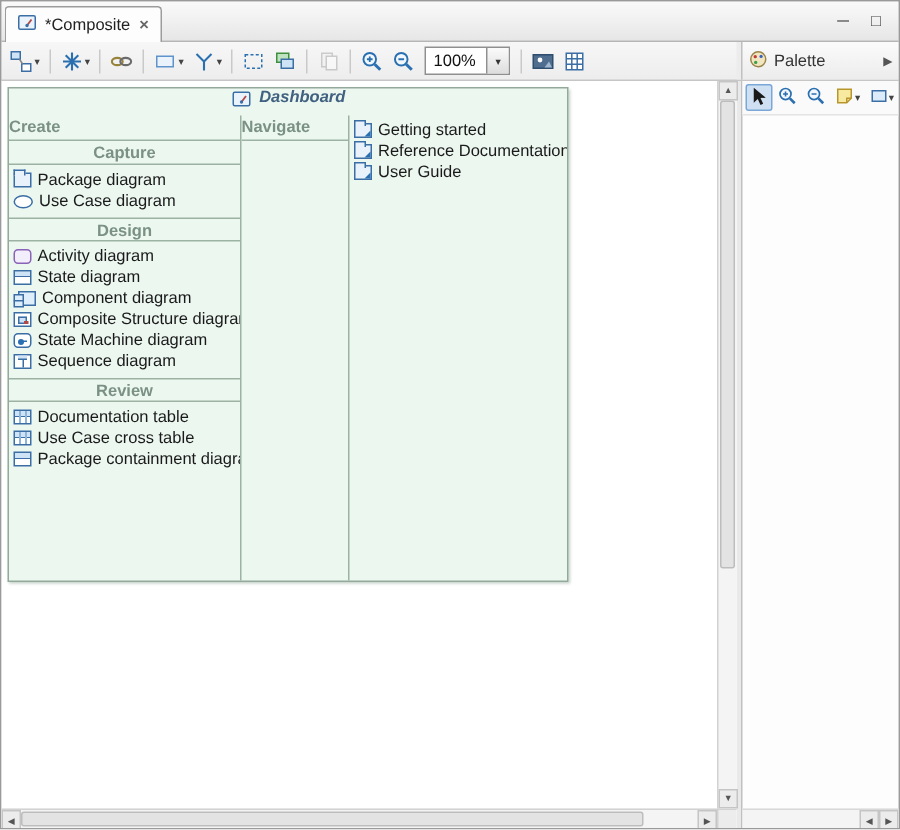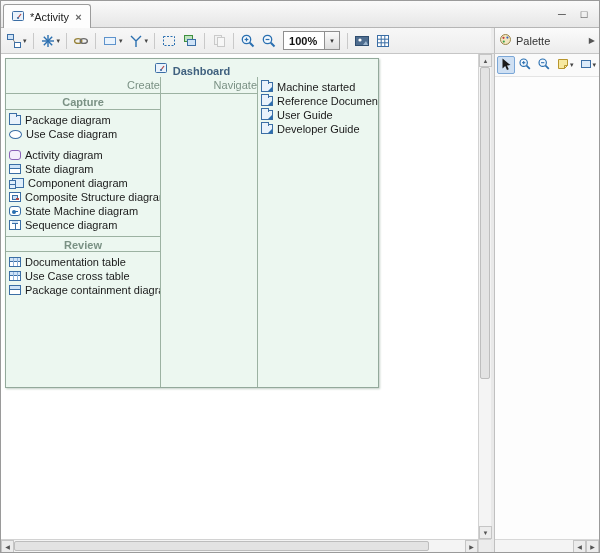--- a/index.html
+++ b/index.html
@@ -17,21 +17,21 @@
 
   
   .topbar-row { height:26px; flex:0 0 26px; display:flex; background:linear-gradient(#f7f7f7,#ededed); border-bottom:1px solid #c6c6c6; }
   .toolbar { flex:1; display:flex; align-items:center; padding:0 3px; gap:1px; }
   .tbtn { display:flex; align-items:center; height:22px; padding:1px 2px; border-radius:2px; }
   .tbtn svg { display:block; }
   .tbtn .dd { font-size:7px; color:#444; margin-left:1px; }
   .tbtn.disabled { opacity:.45; }
   .tsep { width:1px; height:16px; background:#c9c9c9; margin:0 3px; flex:0 0 1px; }
   .zoom-combo { display:flex; align-items:center; height:19px; background:#fff; border:1px solid #8f8f8f; margin:0 3px; }
-  .zc-text { width:40px; padding:0 5px; color:#111;font-weight:bold; }
+  .zc-text { width:40px; padding:0 5px; color:#111; }
   .zc-btn { width:15px; height:100%; background:linear-gradient(#fbfbfb,#ddd); border-left:1px solid #8f8f8f; display:flex; align-items:center; justify-content:center; font-size:7px; color:#333; }
   .tb-sash { width:3px; background:#ececec; }
   .palette-header { width:105px; display:flex; align-items:center; gap:4px; padding:0 4px; background:linear-gradient(#fbfbfb,#ececec); border-left:1px solid #c0c0c0; }
   .ph-title { color:#333; }
   .ph-arrow { margin-left:auto; font-size:8px; color:#555; }
 
   
   .content { flex:1; display:flex; min-height:0; }
   .editor-area { position:relative; flex:1; background:#fff; }
   .canvas { position:absolute; left:0; top:0; right:13px; bottom:13px; background:#fff; overflow:hidden; }
@@ -51,27 +51,27 @@
   .palette-pane { width:105px; background:#fdfdfd; border-left:1px solid #c0c0c0; display:flex; flex-direction:column; }
   .palette-tools { display:flex; align-items:center; gap:1px; padding:2px 2px; background:#fafafa; border-bottom:1px solid #e4e4e4; }
   .ptool { display:flex; align-items:center; height:18px; padding:1px; border:1px solid transparent; border-radius:2px; }
   .ptool.selected { background:#cfe0f3; border-color:#7ba7d7; }
   .ptool .dd { font-size:7px; color:#444; }
   .palette-body { flex:1; }
   .p-scroll { height:13px; border-top:1px solid #d8d8d8; background:#f4f4f4; display:flex; justify-content:flex-end; }
 
   
   .dashboard { position:absolute; left:4px; top:4px; width:374px; height:330px; background:#ecf7f0; border:1px solid #93a99b; box-shadow:1px 1px 2px #c3cfc7; display:flex; flex-direction:column; }
-  .dash-title { height:18px; flex:0 0 18px; display:flex; align-items:flex-end; justify-content:center; gap:5px; font-weight:bold; color:#40617f; }
+  .dash-title { height:18px; flex:0 0 18px; display:flex; align-items:flex-start; justify-content:center; gap:5px; font-weight:bold; color:#40617f;font-style:italic; }
   .dash-cols { flex:1; display:flex; min-height:0; }
   .col { overflow:hidden; }
   .col-create { width:154px; }
-  .col-nav { width:98px; border-left:1px solid #9cb2a2; border-right:1px solid #9cb2a2; }
+  .col-nav { width:73px; border-left:1px solid #9cb2a2; border-right:1px solid #9cb2a2; }
   .col-help { flex:1; }
-  .col-header { height:17px; line-height:17px; text-align:right; font-weight:normal; color:#7a9184; border-bottom:1px solid #9cb2a2; }
+  .col-header { height:17px; line-height:17px; text-align:left; font-weight:bold; color:#7a9184; border-bottom:1px solid #9cb2a2; }
   .sec-header { height:16px; line-height:16px; text-align:center; font-weight:bold; color:#7a9184; border-bottom:1px solid #9cb2a2; }
   .section + .section .sec-header { border-top:1px solid #9cb2a2; }
   .sec-items { padding:3px 0 4px 0; }
   .ditem { display:flex; align-items:center; gap:4px; padding:1px 3px; cursor:pointer; }
   .ditem .lbl { white-space:nowrap; }
 
   
   .ic { position:relative; width:12px; height:10px; flex:0 0 auto; }
   .ic-folder { border:1px solid #3b6ea5; background:#e9f2fb; }
   .ic-folder::before { content:""; position:absolute; top:-3px; left:-1px; width:6px; height:3px; border:1px solid #3b6ea5; border-bottom:none; background:#e9f2fb; }
@@ -104,21 +104,21 @@
 
 <div class="app">
 
   <div class="tabbar">
     <div class="tab">
       <span><svg width="14" height="14" viewBox="0 0 14 14">
             <rect x="1.5" y="2.5" width="11" height="9" rx="1" fill="#eaf3fc" stroke="#3b6ea5"></rect>
             <path d="M7 9 L10 5" stroke="#b04a4a" stroke-width="1.2"></path>
             <circle cx="7" cy="9" r="1.1" fill="#3b6ea5"></circle>
           </svg></span>
-      <span class="tab-title">*Activity</span>
+      <span class="tab-title">*Composite</span>
       <span class="tab-close">×</span>
     </div>
     <div class="win-controls">
       <span class="wbtn">─</span>
       <span class="wbtn">□</span>
     </div>
   </div>
 
   <div class="topbar-row">
     <div class="toolbar">
@@ -283,20 +283,21 @@
                     <span class="lbl">Package diagram</span>
                   </div>
                   <div class="ditem">
                     <span class="ic ic-ellipse"></span>
                     <span class="lbl">Use Case diagram</span>
                   </div>
                 </div>
               </div>
 
               <div class="section">
+                <div class="sec-header">Design</div>
                 <div class="sec-items">
                   <div class="ditem">
                     <span class="ic ic-round"></span>
                     <span class="lbl">Activity diagram</span>
                   </div>
                   <div class="ditem">
                     <span class="ic ic-class"></span>
                     <span class="lbl">State diagram</span>
                   </div>
                   <div class="ditem">
@@ -339,33 +340,29 @@
             </div>
 
             <div class="col col-nav">
               <div class="col-header">Navigate</div>
             </div>
 
             <div class="col col-help">
               <div class="sec-items">
                 <div class="ditem">
                   <span class="ic ic-folder ic-shortcut"></span>
-                  <span class="lbl">Machine started</span>
+                  <span class="lbl">Getting started</span>
                 </div>
                 <div class="ditem">
                   <span class="ic ic-folder ic-shortcut"></span>
                   <span class="lbl">Reference Documentation</span>
                 </div>
                 <div class="ditem">
                   <span class="ic ic-folder ic-shortcut"></span>
                   <span class="lbl">User Guide</span>
-                </div>
-                <div class="ditem">
-                  <span class="ic ic-folder ic-shortcut"></span>
-                  <span class="lbl">Developer Guide</span>
                 </div>
               </div>
             </div>
 
           </div>
         </div>
       </div>
 
       <div class="vscroll">
         <div class="sb-btn">▲</div>

